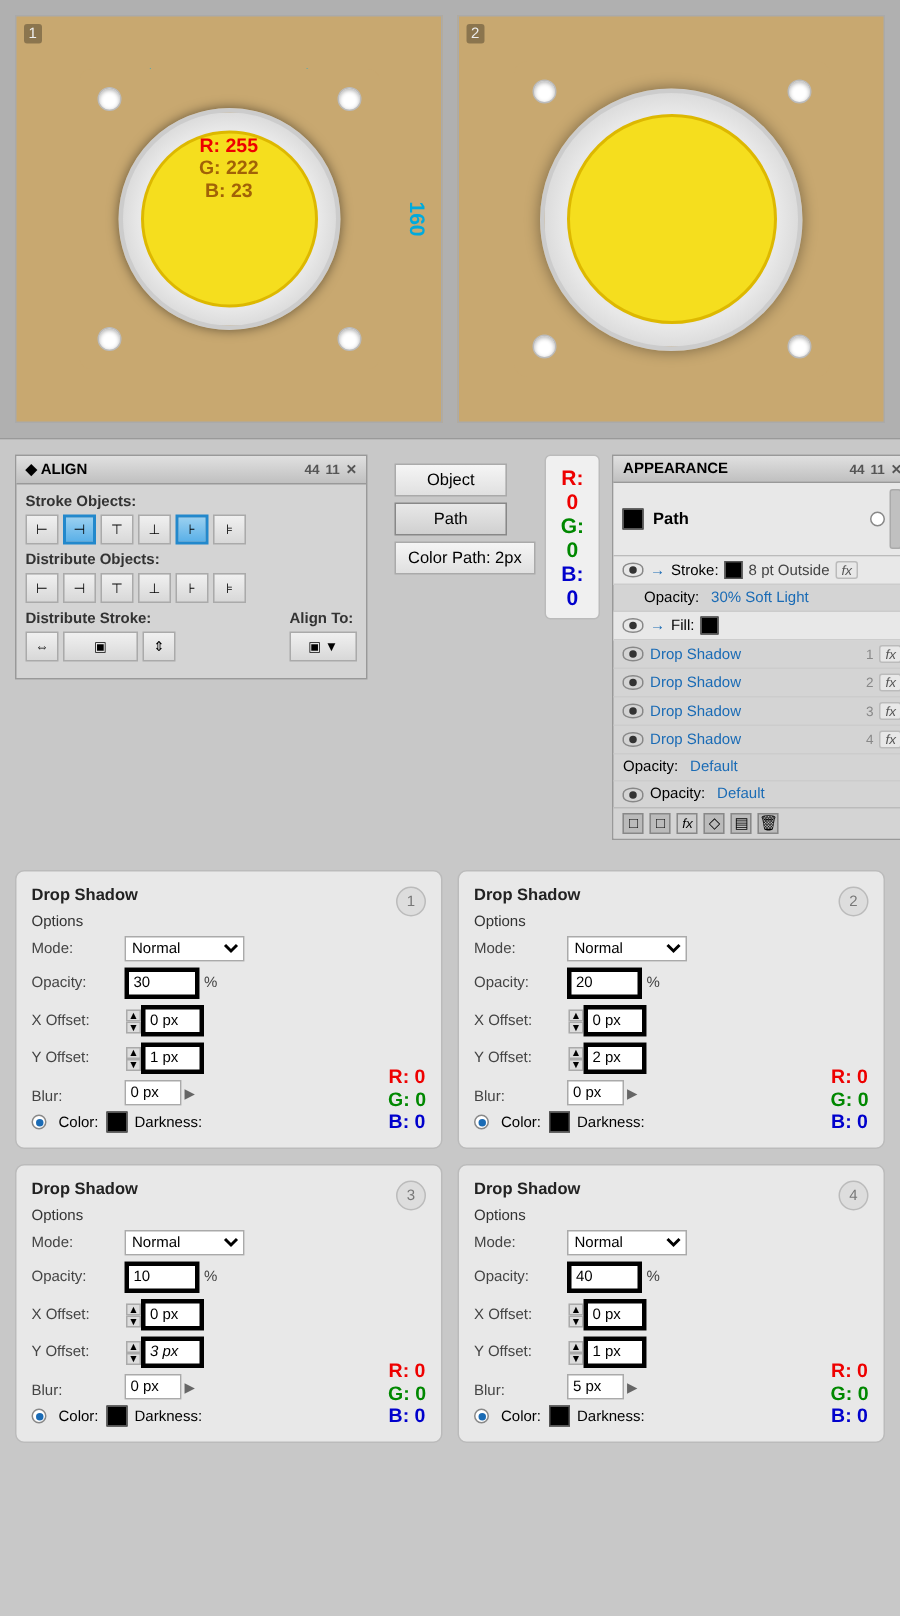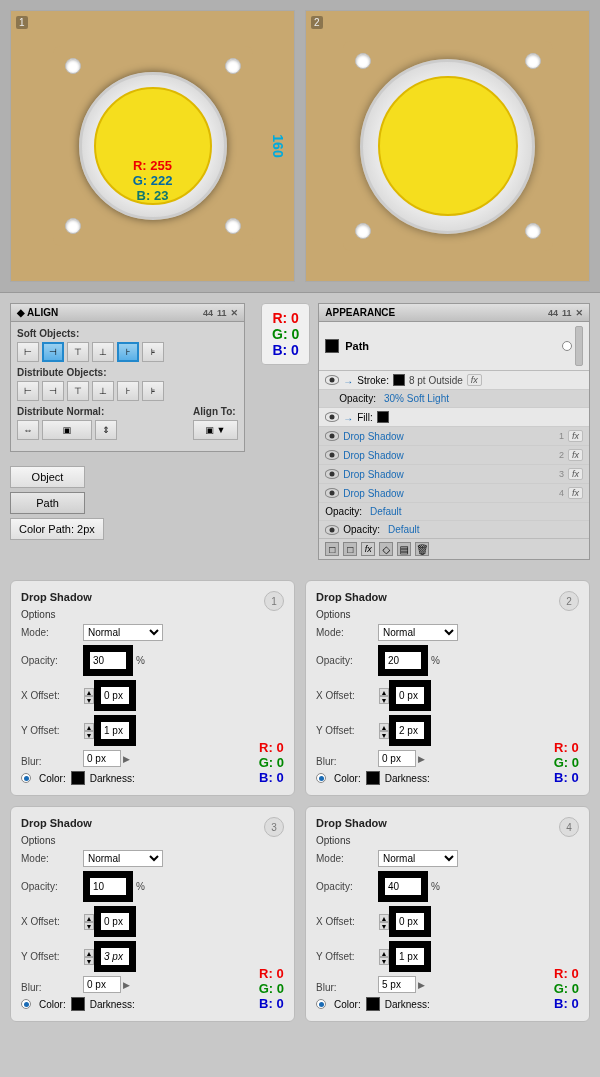--- a/index.html
+++ b/index.html
@@ -44,32 +44,32 @@
       justify-content: center;
       border: 3px solid #ccc;
       box-shadow: 0 0 8px rgba(0,0,0,0.5);
     }
     .led-circle {
       width: 118px;
       height: 118px;
       border-radius: 50%;
       background: #f5de1e;
       display: flex;
-      align-items: flex-end;
+      align-items: flex-start;
       justify-content: center;
       border: 2px solid #ddb800;
     }
     .led-text {
       text-align: center;
       font-weight: bold;
       font-size: 13px;
     }
     .led-text .r { color: #e00; }
-    .led-text .g { color: #0369a1; }
-    .led-text .b { color: #0f766e; }
+    .led-text .g { color: #a16207; }
+    .led-text .b { color: #a16207; }
 
     .corner-hole {
       position: absolute;
       width: 16px;
       height: 16px;
       border-radius: 50%;
       background: #fff;
       border: 1px solid #bbb;
       box-shadow: inset 0 1px 3px rgba(0,0,0,0.3);
     }
@@ -285,23 +285,23 @@
       align-items: center;
       margin-bottom: 4px;
       font-size: 10px;
     }
     .shadow-row label {
       width: 62px;
       color: #444;
     }
     .shadow-input {
       background: #fff;
-      border: 7px solid #000000;
+      border: 3px solid #000000;
       width: 50px;
-      height: 31px;
+      height: 21px;
       padding: 0 3px;
       font-size: 10px;
     }
     .shadow-unit {
       margin-left: 3px;
       color: #444;
     }
     .shadow-stepper {
       display: inline-flex;
       flex-direction: column;
@@ -478,53 +478,53 @@
         <div style="width:175px; height:175px; border-radius:50%; background:radial-gradient(circle, #e8e8e8 60%, #bbb 100%); display:flex; align-items:center; justify-content:center; border:3px solid #ccc; box-shadow:0 0 10px rgba(0,0,0,0.4);">
           <div style="width:140px; height:140px; border-radius:50%; background:#f5de1e; border:2px solid #ddb800;"></div>
         </div>
       </div>
     </div>
   </div>
 </div>
 
 <div class="middle-section">
 
-  <div style="display:flex; flex-direction:column; gap:8px;">
+  <div style="display:flex; flex-direction:row; gap:8px;">
 
     <div class="align-panel">
       <div class="align-panel-header">
         <span>◆ ALIGN</span>
         <div class="controls">
           <span>44</span>
           <span>11</span>
           <span style="cursor:pointer;">✕</span>
         </div>
       </div>
       <div class="align-body">
-        <div class="align-row-label">Soft Objects:</div>
+        <div class="align-row-label">Stroke Objects:</div>
         <div class="align-row">
           <div class="align-btn">⊢</div>
           <div class="align-btn active">⊣</div>
           <div class="align-btn">⊤</div>
           <div class="align-btn">⊥</div>
           <div class="align-btn" style="border:2px solid #2288cc; background:linear-gradient(to bottom,#9ad0f0,#5ab0e8);">⊦</div>
           <div class="align-btn">⊧</div>
         </div>
         <div class="align-row-label">Distribute Objects:</div>
         <div class="align-row">
           <div class="align-btn">⊢</div>
           <div class="align-btn">⊣</div>
           <div class="align-btn">⊤</div>
           <div class="align-btn">⊥</div>
           <div class="align-btn">⊦</div>
           <div class="align-btn">⊧</div>
         </div>
         <div style="display:flex; align-items:center; justify-content:space-between;">
           <div>
-            <div class="align-row-label">Distribute Normal:</div>
+            <div class="align-row-label">Distribute Stroke:</div>
             <div class="align-row">
               <div class="align-btn">⇔</div>
               <div class="align-btn" style="width:50px;">▣</div>
               <div class="align-btn">⇕</div>
             </div>
           </div>
           <div>
             <div class="align-row-label">Align To:</div>
             <div class="align-row">
               <div class="align-btn" style="width:45px; padding:0 2px;">▣ ▼</div>

